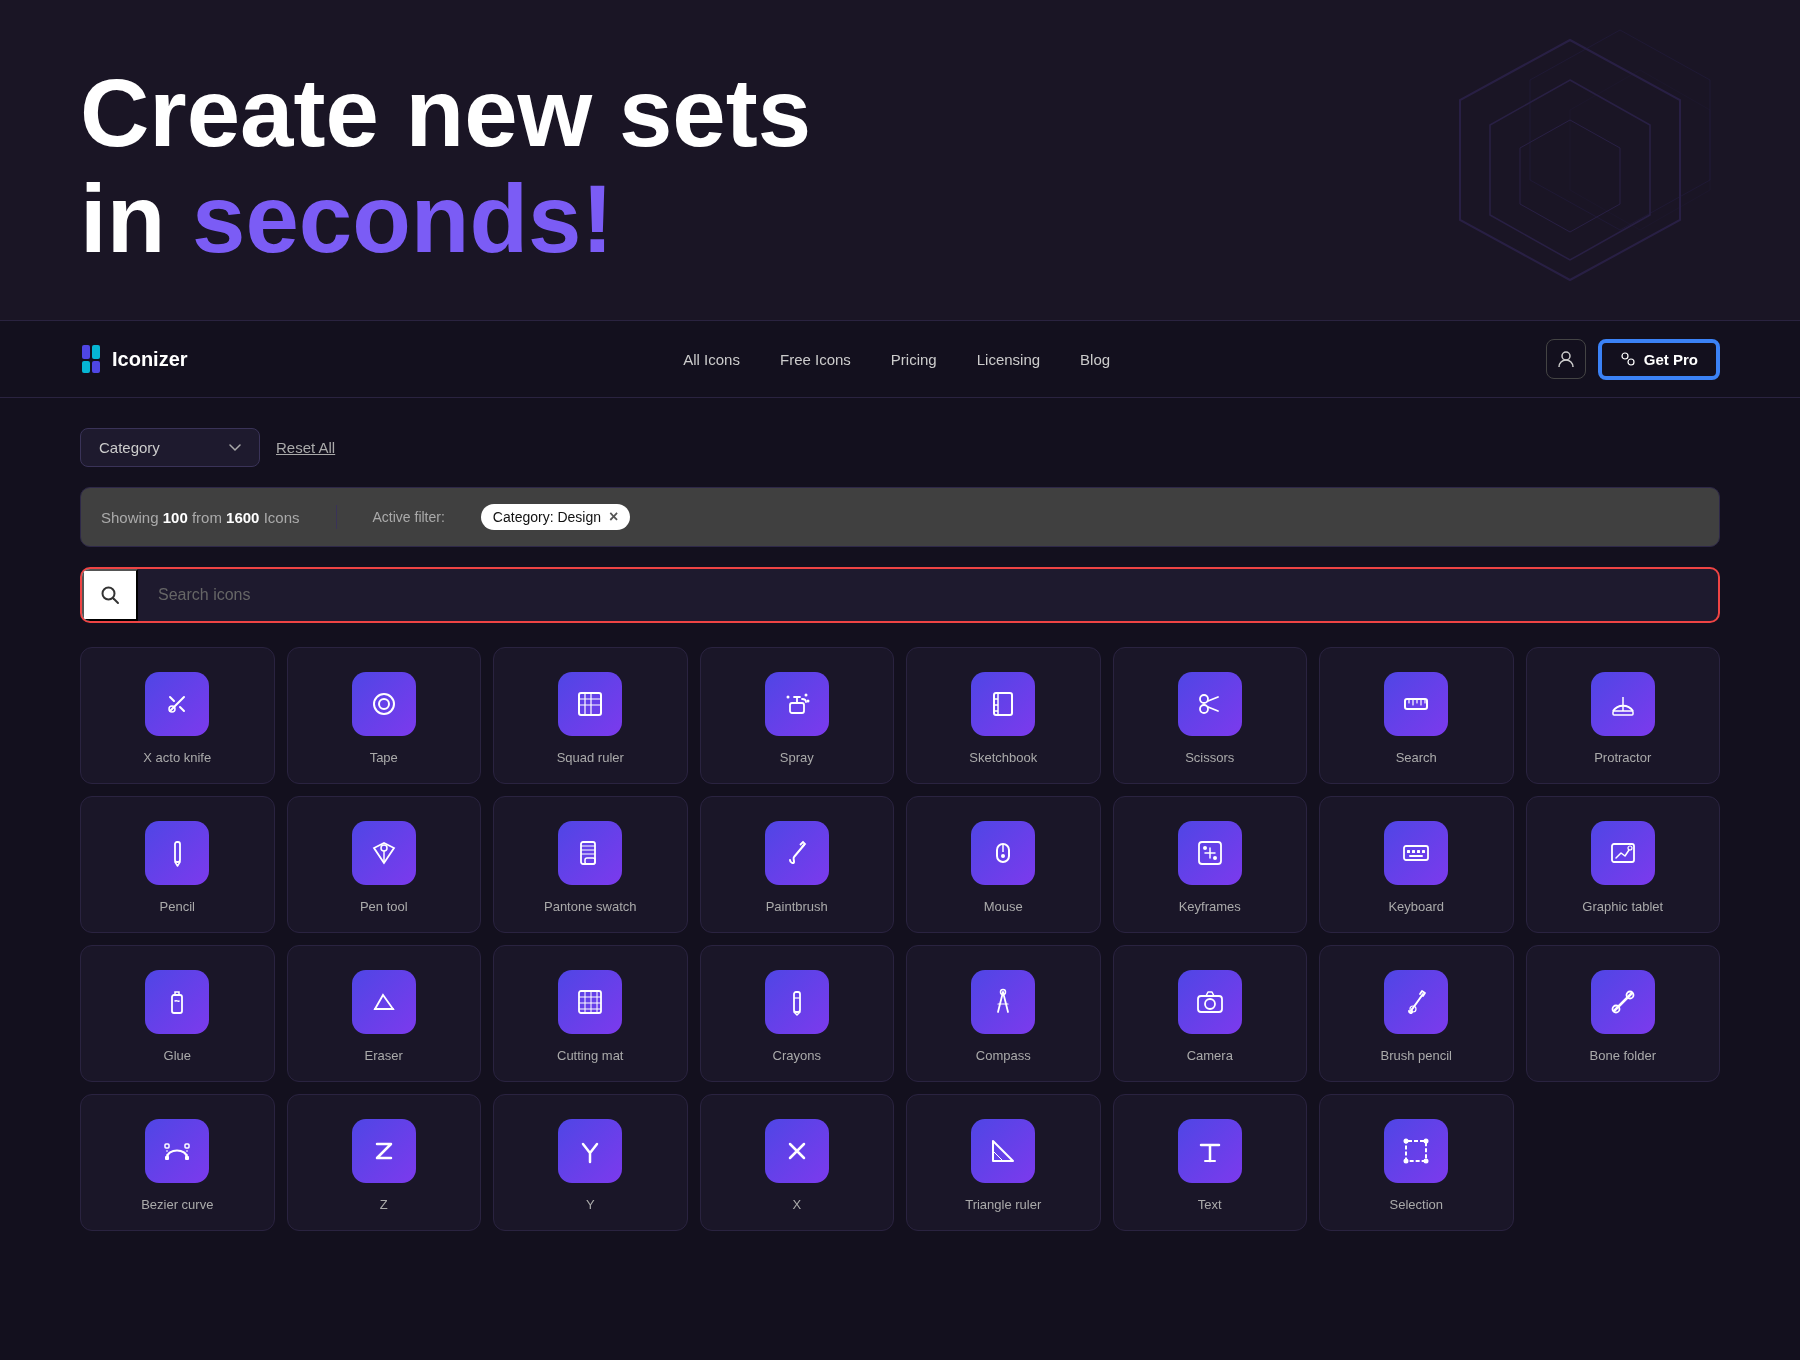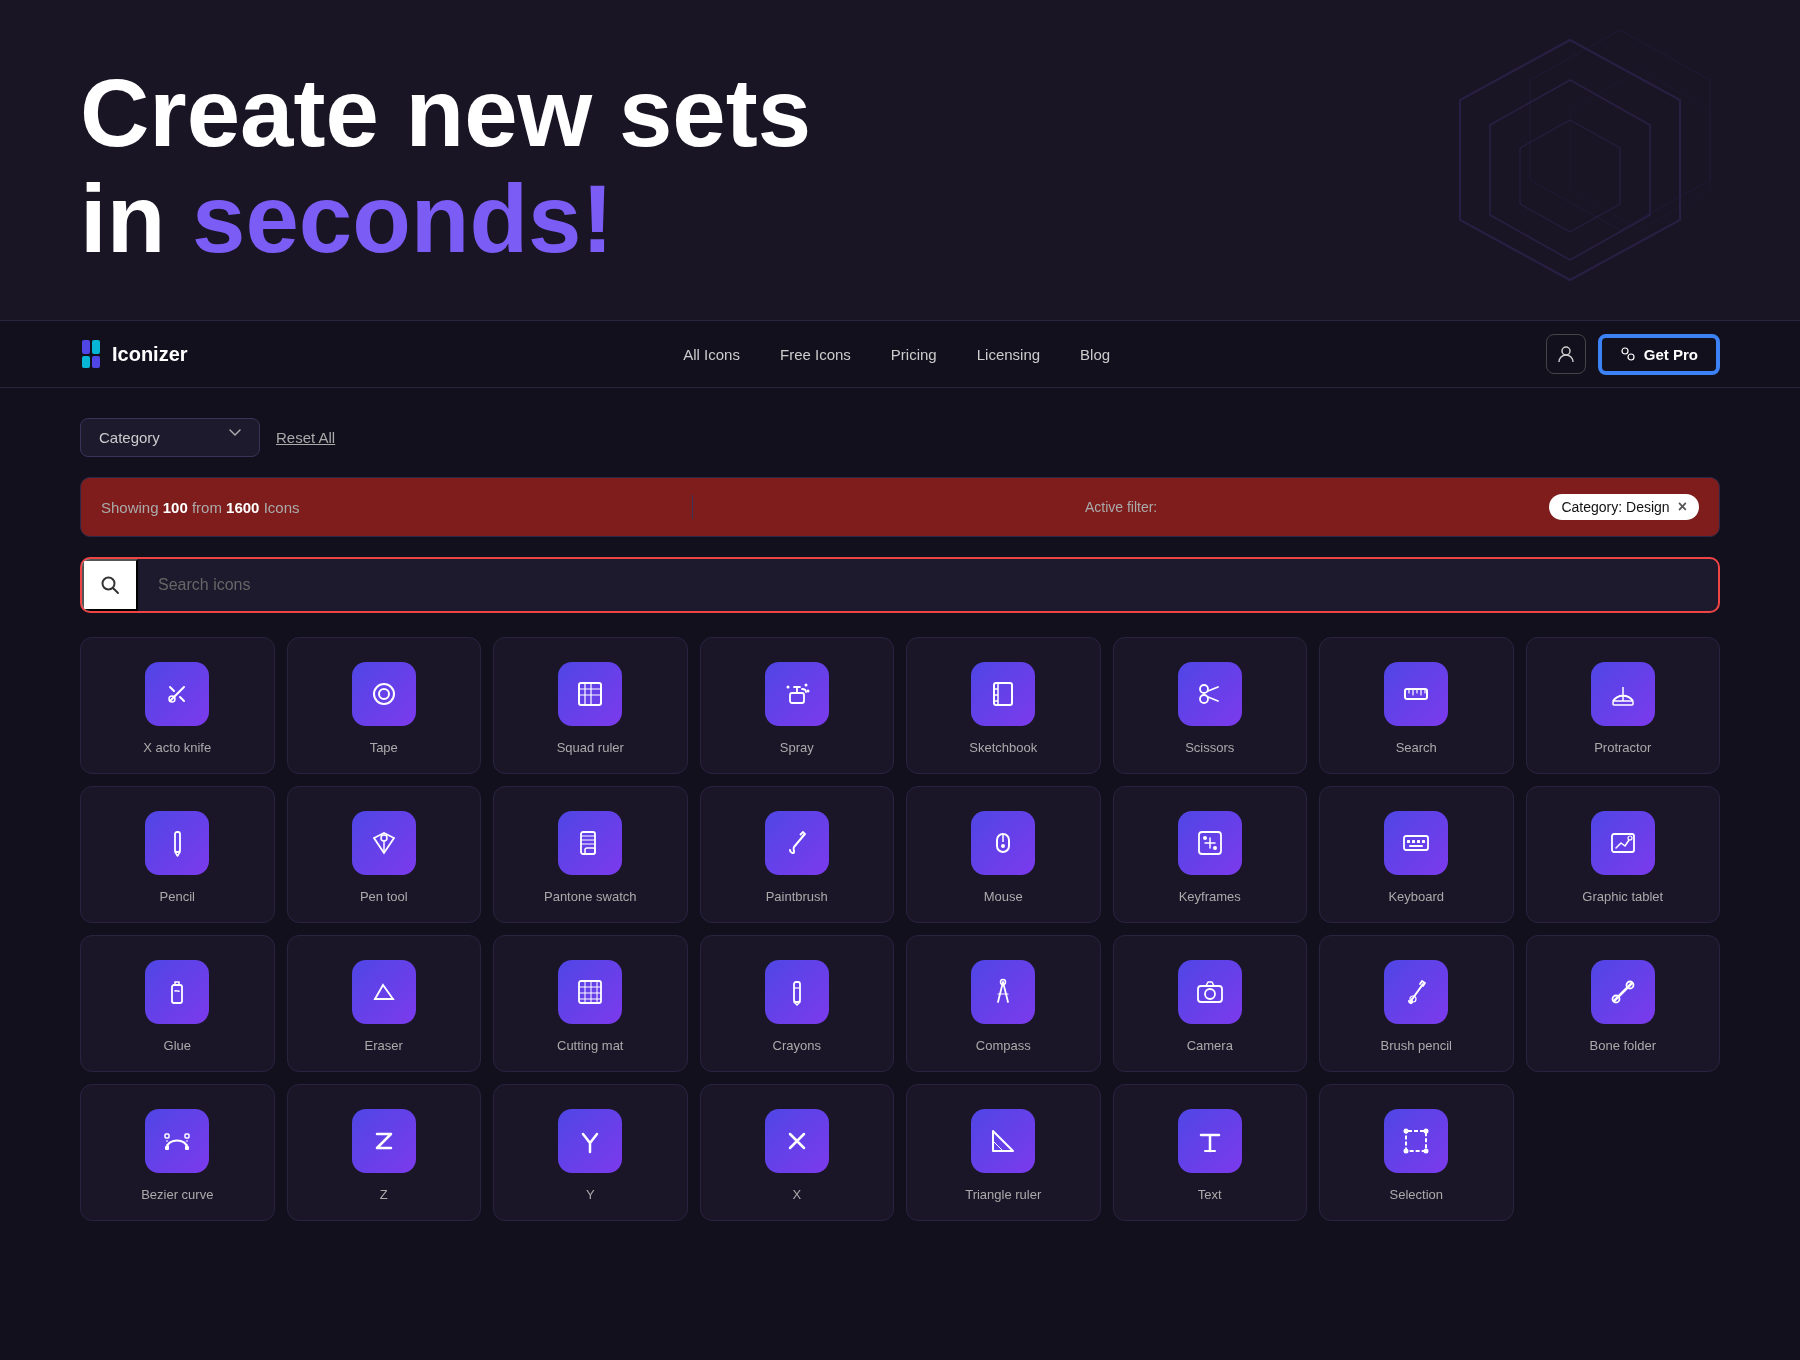--- a/index.html
+++ b/index.html
@@ -36,21 +36,21 @@
       height: 300px;
       opacity: 0.15;
     }
 
     
     .navbar {
       background: #13101e;
       display: flex;
       align-items: center;
       padding: 0 80px;
-      height: 68px;
+      height: 78px;
       border-top: 1px solid #2a2340;
       border-bottom: 1px solid #2a2340;
     }
     .nav-logo {
       display: flex;
       align-items: center;
       gap: 8px;
       margin-right: 60px;
     }
     .nav-logo-icon {
@@ -110,21 +110,21 @@
 
     
     .filter-bar {
       display: flex;
       align-items: center;
       gap: 16px;
       margin-bottom: 20px;
     }
     .category-dropdown {
       display: flex;
-      align-items: flex-start;
+      align-items: center;
       gap: 10px;
       padding: 10px 18px;
       background: #1e1a2e;
       border: 1px solid #3a3358;
       border-radius: 8px;
       cursor: pointer;
       font-size: 15px;
       color: #ccc;
       min-width: 180px;
     }
@@ -136,25 +136,24 @@
       cursor: pointer;
       text-decoration: underline;
     }
 
     
     .status-bar {
       display: flex;
       align-items: center;
       gap: 36px;
       padding: 16px 20px;
-      background: #7f1d1d;
+      background: #404040;
       border: 1px solid #2e2848;
       border-radius: 10px;
       margin-bottom: 20px;
-      justify-content: space-between;
     }
     .status-text {
       font-size: 15px;
       color: #aaa;
     }
     .status-text strong {
       color: #fff;
       font-weight: 700;
     }
     .status-divider {

